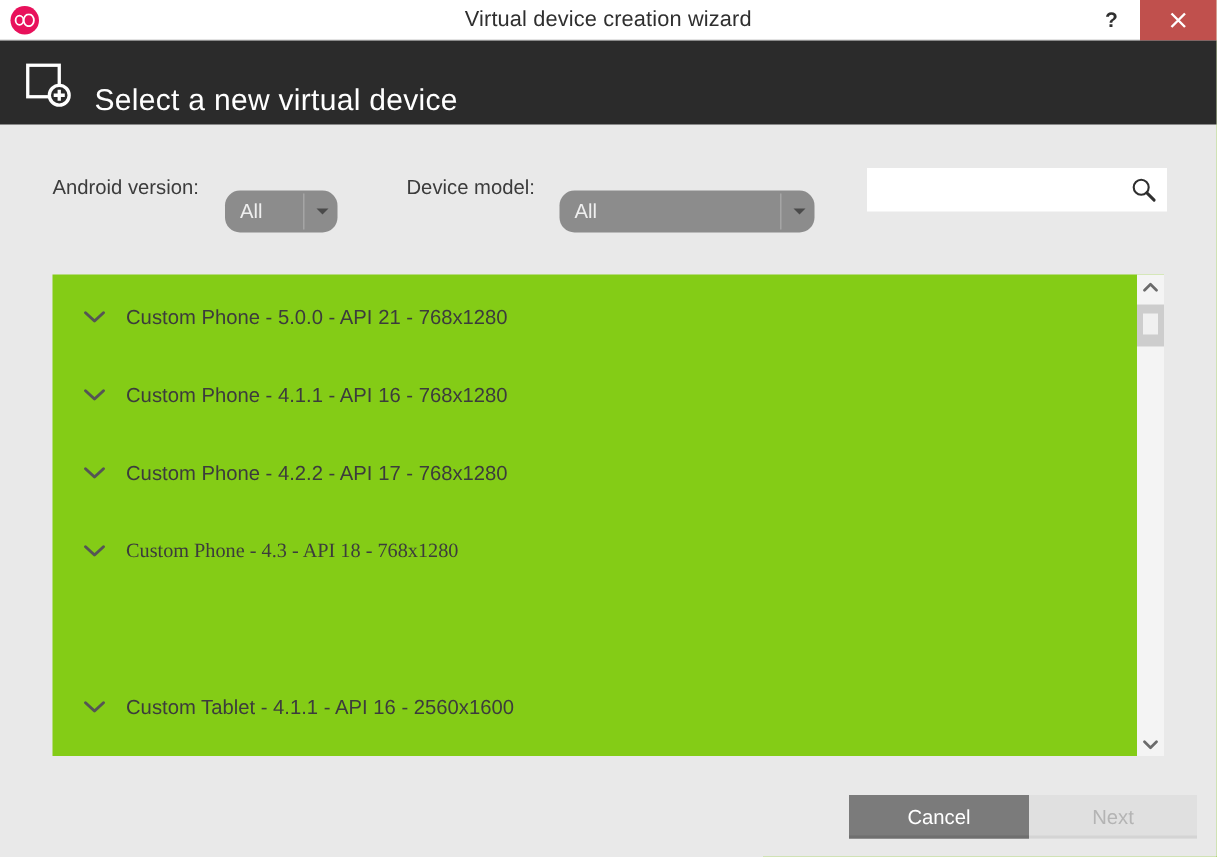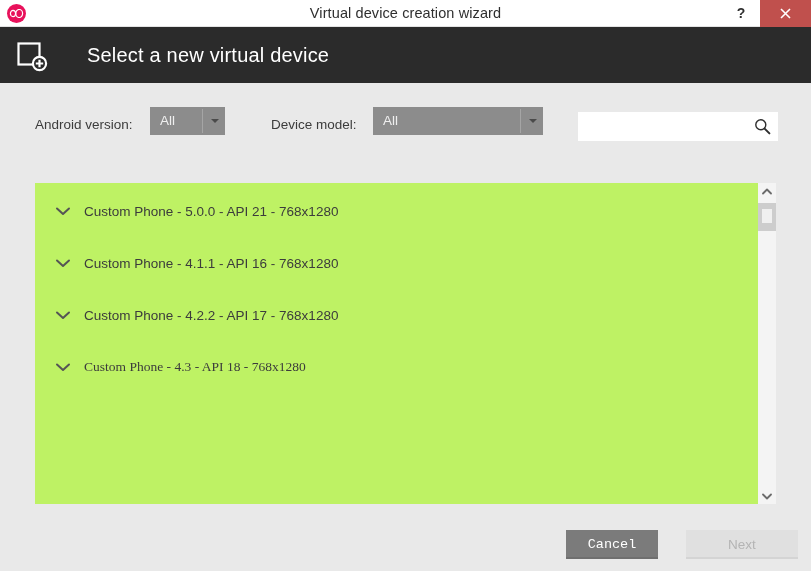--- a/index.html
+++ b/index.html
@@ -84,28 +84,27 @@
     height: 56px;
     background: #2b2b2b;
   }
   .header-icon {
     position: absolute;
     left: 16px; top: 13px;
     width: 32px; height: 32px;
   }
   .header-title {
     position: absolute;
-    left: 63px; top: 0;
+    left: 63px; top: 12px;
     height: 56px;
     line-height: 56px;
     font-size: 20px;
     color: #ffffff;
     font-weight: normal;
     letter-spacing: 0.2px;
-    margin-left: 24px;
   }
 
   
   .filters {
     position: absolute;
     left: 0; top: 83px;
     width: 811px;
     height: 62px;
   }
   .filter-label {
@@ -114,25 +113,26 @@
     color: #3c3c3c;
     line-height: 28px;
     top: 28px;
     white-space: nowrap;
   }
   .label-android { left: 35px; }
   .label-model   { left: 271px; }
 
   .combo {
     position: absolute;
-    top: 24px;
+    top: 44px;
     height: 28px;
     background: #8c8c8c;
     box-sizing: border-box;
     cursor: default;
+    border-radius: 10px;
   }
   .combo-android { left: 150px; width: 75px; }
   .combo-model   { left: 373px; width: 170px; }
   .combo-value {
     position: absolute;
     left: 10px; top: 0;
     line-height: 28px;
     font-size: 13.5px;
     color: #efefef;
   }
@@ -184,21 +184,21 @@
     color: #3c3c3c;
     font-weight: normal;
   }
 
   
   .list-panel {
     position: absolute;
     left: 35px; top: 183px;
     width: 741px;
     height: 321px;
-    background: #bef264;
+    background: #84cc16;
     text-align: center;
   }
   .list-scroll {
     position: absolute;
     left: 0; top: 0;
     width: 723px;
     height: 321px;
     overflow: hidden;
   }
   .device-row {
@@ -274,25 +274,24 @@
     line-height: 29px;
     text-align: center;
     font-size: 13.5px;
     border: none;
     box-sizing: border-box;
     font-family: "Liberation Sans", sans-serif;
     cursor: default;
   }
   .btn-cancel {
     left: 566px;
-    width: 92px;
+    width: 120px;
     background: #7b7b7b;
     color: #ffffff;
     border-bottom: 2px solid #6f6f6f;
-    font-family: Liberation Mono, monospace;
   }
   .btn-next {
     left: 686px;
     width: 112px;
     background: #e0e0e0;
     color: #b4b4b4;
     border-bottom: 2px solid #d4d4d4;
   }
 </style>
 </head>
@@ -387,20 +386,28 @@
       <div class="device-row" style="top:158px;font-family:Liberation Serif, serif;">
         <span class="chevron">
           <svg width="20" height="20" viewBox="0 0 20 20">
             <path d="M4 7.5 L10 13 L16 7.5" fill="none" stroke="#555555" stroke-width="2" stroke-linecap="round" stroke-linejoin="round"></path>
           </svg>
         </span>
         <span class="device-label">Custom Phone - 4.3 - API 18 - 768x1280</span>
       </div>
 
 
+      <div class="device-row" style="top:262px;">
+        <span class="chevron">
+          <svg width="20" height="20" viewBox="0 0 20 20">
+            <path d="M4 7.5 L10 13 L16 7.5" fill="none" stroke="#555555" stroke-width="2" stroke-linecap="round" stroke-linejoin="round"></path>
+          </svg>
+        </span>
+        <span class="device-label">Custom Tablet - 4.1.1 - API 16 - 2560x1600</span>
+      </div>
 
     </div>
 
     <div class="scrollbar">
       <div class="sb-arrow sb-arrow-up">
         <svg width="10" height="7" viewBox="0 0 10 7">
           <path d="M1 5.5 L5 1.5 L9 5.5" fill="none" stroke="#6b6b6b" stroke-width="1.8" stroke-linecap="round" stroke-linejoin="round"></path>
         </svg>
       </div>
       <div class="sb-track">

